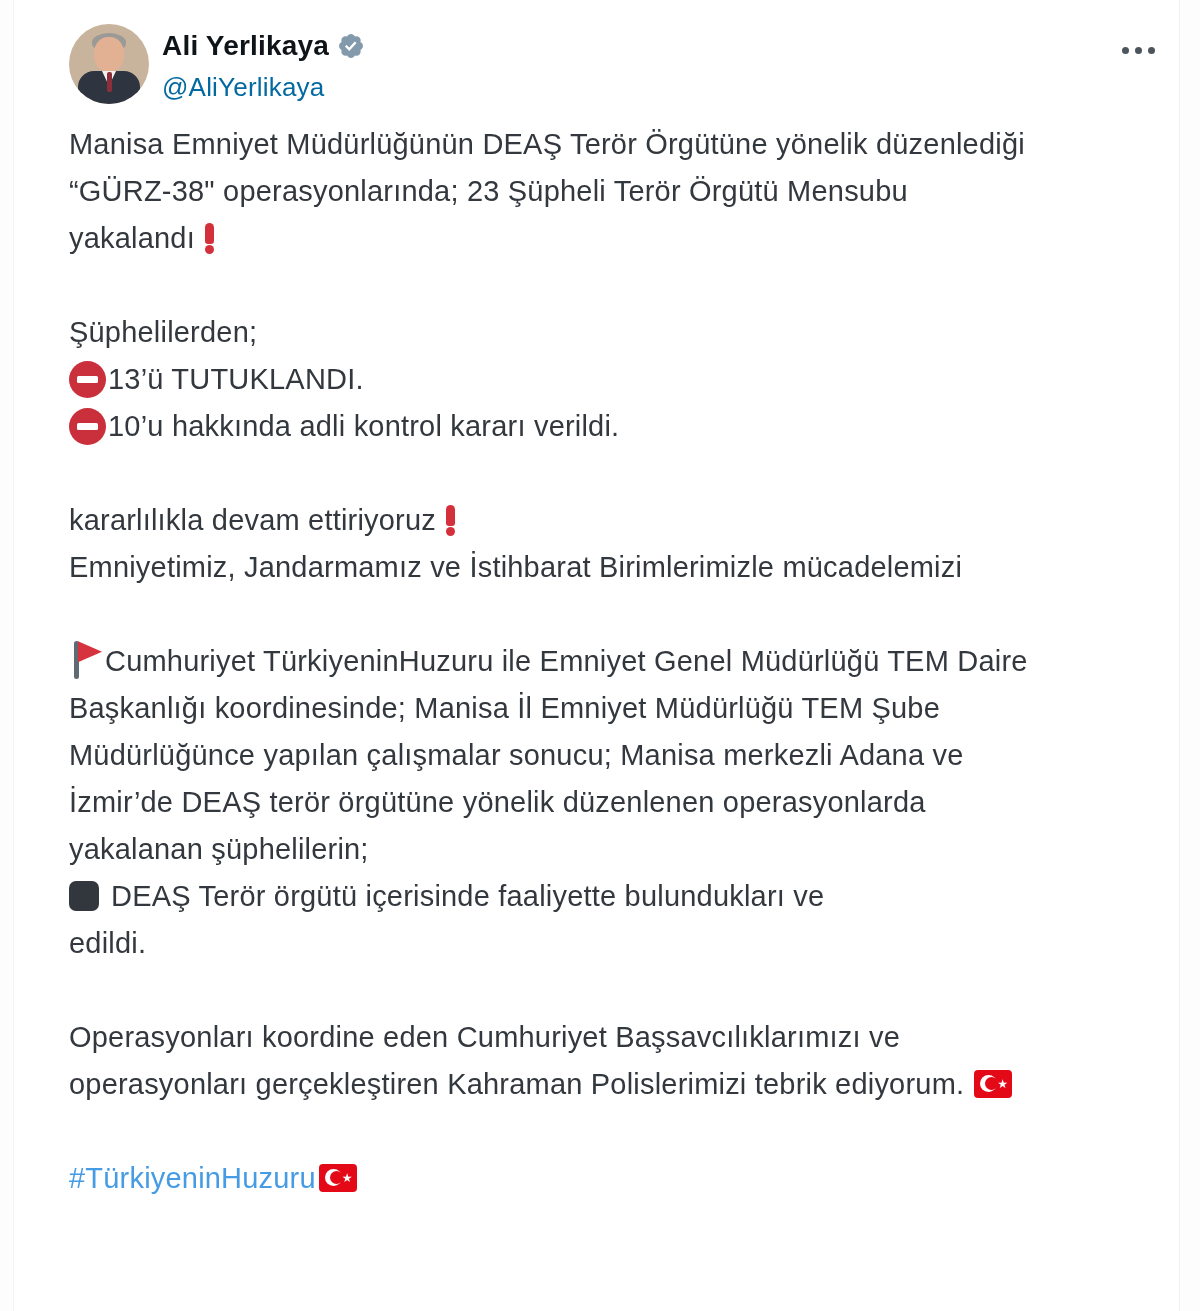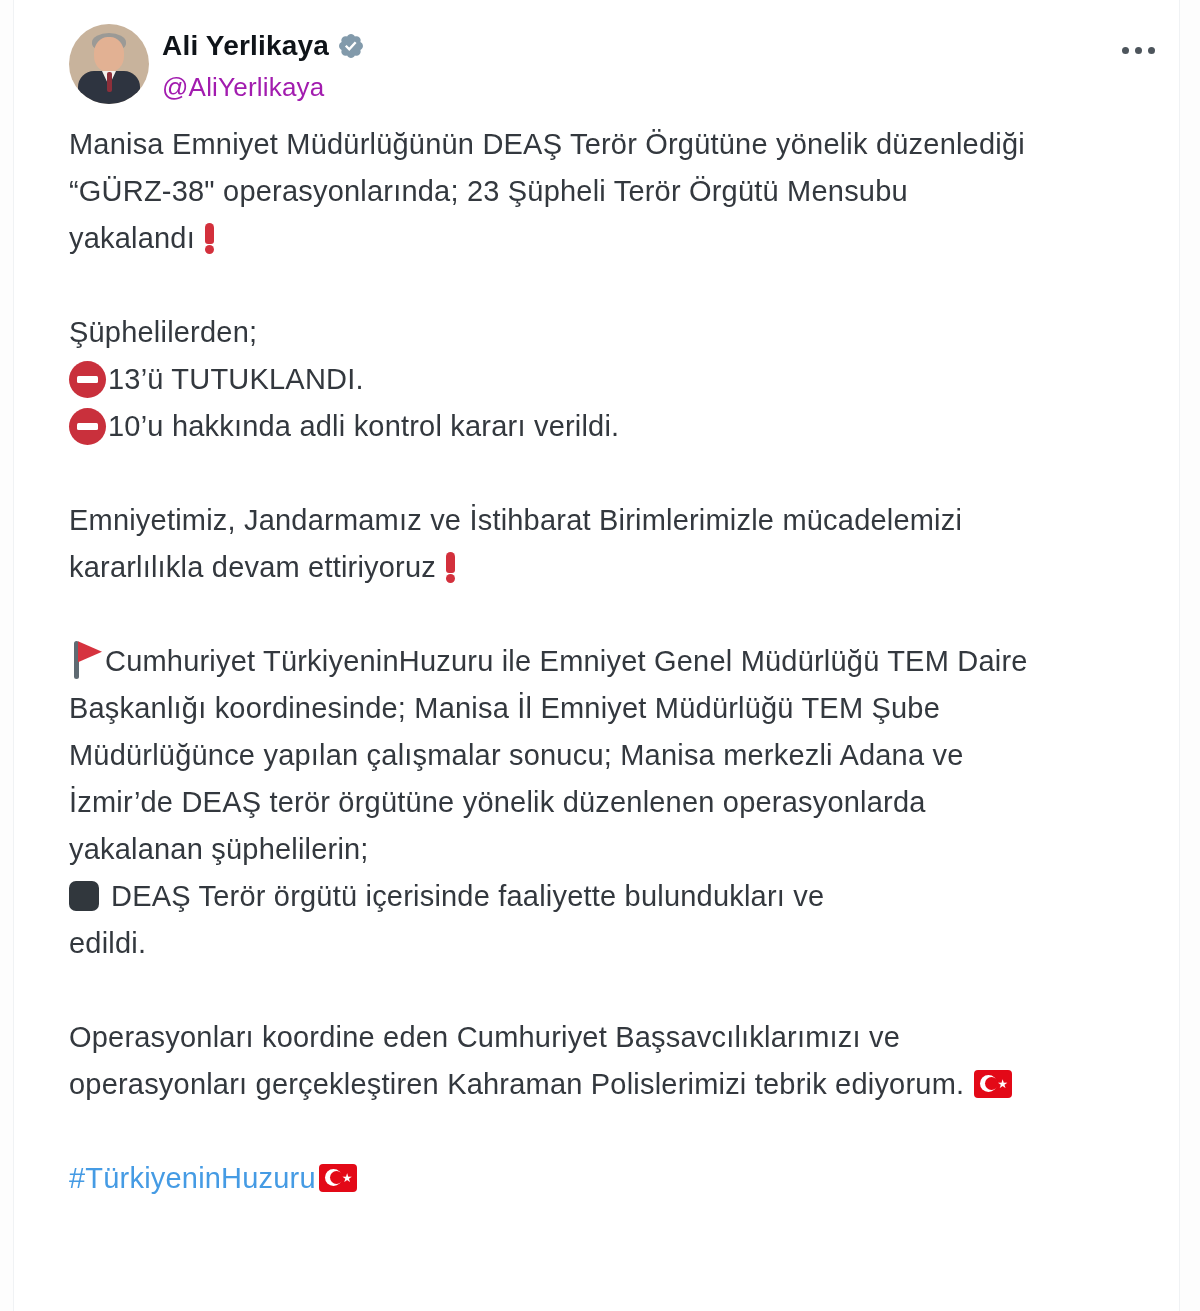--- a/index.html
+++ b/index.html
@@ -19,21 +19,21 @@
     background:#c8b39c;overflow:hidden;cursor:pointer;
   }
   .av-hair{position:absolute;left:23px;top:9px;width:34px;height:18px;background:#9b9a96;border-radius:50% 50% 42% 42%;}
   .av-head{position:absolute;left:25px;top:13px;width:30px;height:35px;background:#e2b193;border-radius:46%;}
   .av-body{position:absolute;left:9px;top:47px;width:62px;height:33px;background:#2e3440;border-radius:16px 16px 0 0;}
   .av-shirt{position:absolute;left:33px;top:47px;width:14px;height:15px;background:#f4f1ec;clip-path:polygon(0 0,100% 0,50% 100%);}
   .av-tie{position:absolute;left:38px;top:48px;width:5px;height:20px;background:#8d2f3a;border-radius:2px;}
   .name-row{position:absolute;left:148px;top:30px;display:flex;align-items:center;gap:8px;}
   .name{font-size:28px;font-weight:bold;color:#0f1419;letter-spacing:.2px;cursor:pointer;}
   .badge{width:28px;height:28px;display:inline-block;}
-  .handle{position:absolute;left:148px;top:72px;font-size:26px;color:#a21caf;letter-spacing:.2px;}
+  .handle{position:absolute;left:148px;top:72px;font-size:26px;color:#0369a1;letter-spacing:.2px;}
   .more{position:absolute;left:1108px;top:38px;width:44px;height:24px;display:flex;align-items:center;gap:6px;cursor:pointer;}
   .more b{width:7px;height:7px;border-radius:50%;background:#4d555c;display:block;}
   
   .body{
     position:absolute;left:55px;top:121px;width:1100px;
     font-size:29px;color:#33383e;letter-spacing:.2px;
   }
   .line{height:47px;line-height:47px;white-space:nowrap;}
   .line.hashtag span{color:#459be4;cursor:pointer;}
   
@@ -84,22 +84,22 @@
 
   <div class="body">
       <div class="line"><span>Manisa Emniyet Müdürlüğünün DEAŞ Terör Örgütüne yönelik düzenlediği</span></div>
       <div class="line"><span>“GÜRZ-38" operasyonlarında; 23 Şüpheli Terör Örgütü Mensubu</span></div>
       <div class="line"><span>yakalandı</span><span class="ic ic-exclamation"></span></div>
       <div class="line"></div>
       <div class="line"><span>Şüphelilerden;</span></div>
       <div class="line"><span class="ic ic-no_entry"></span><span>13’ü TUTUKLANDI.</span></div>
       <div class="line"><span class="ic ic-no_entry"></span><span>10’u hakkında adli kontrol kararı verildi.</span></div>
       <div class="line"></div>
+      <div class="line"><span>kararlılıkla devam ettiriyoruz</span><span class="ic ic-exclamation"></span></div>
       <div class="line"><span>Emniyetimiz, Jandarmamız ve İstihbarat Birimlerimizle mücadelemizi</span></div>
-      <div class="line"><span>kararlılıkla devam ettiriyoruz</span><span class="ic ic-exclamation"></span></div>
       <div class="line"></div>
       <div class="line"><span class="ic ic-red_flag"></span><span>Cumhuriyet TürkiyeninHuzuru ile Emniyet Genel Müdürlüğü TEM Daire</span></div>
       <div class="line"><span>Başkanlığı koordinesinde; Manisa İl Emniyet Müdürlüğü TEM Şube</span></div>
       <div class="line"><span>Müdürlüğünce yapılan çalışmalar sonucu; Manisa merkezli Adana ve</span></div>
       <div class="line"><span>İzmir’de DEAŞ terör örgütüne yönelik düzenlenen operasyonlarda</span></div>
       <div class="line"><span>yakalanan şüphelilerin;</span></div>
       <div class="line"><span class="ic ic-black_square"></span><span>DEAŞ Terör örgütü içerisinde faaliyette bulundukları ve</span></div>
       <div class="line"><span>edildi.</span></div>
       <div class="line"></div>
       <div class="line"><span>Operasyonları koordine eden Cumhuriyet Başsavcılıklarımızı ve</span></div>

